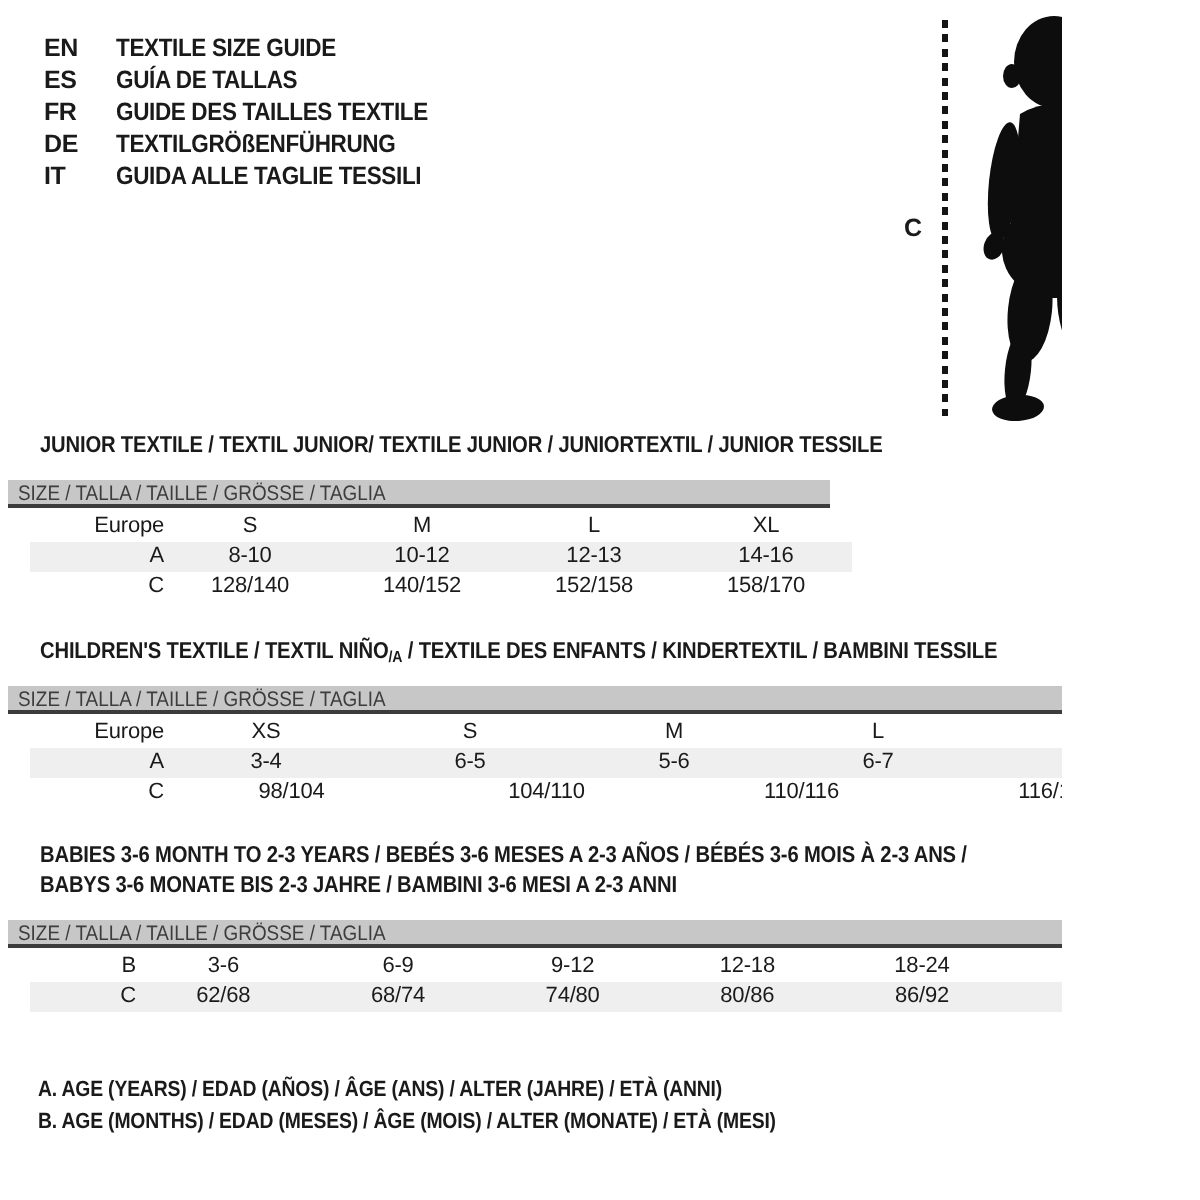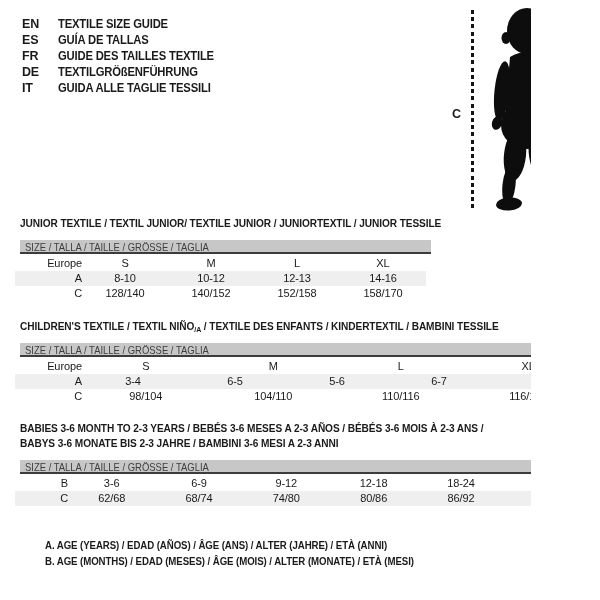--- a/index.html
+++ b/index.html
@@ -21,41 +21,41 @@
     background:repeating-linear-gradient(180deg,#141414 0 4px,transparent 4px 7.2px);}
   .fig-label{position:absolute;left:452px;top:107px;font-size:12.5px;font-weight:bold;}
   .fig{position:absolute;left:482px;top:5px;}
 
   
   .sec-title{position:absolute;left:20px;font-size:11.5px;font-weight:bold;letter-spacing:-0.1px;white-space:nowrap;}
   .sec-title sub{font-size:8px;vertical-align:-2px;}
   .babies-title{line-height:15px;}
 
   
-  .size-bar{position:absolute;left:20px;height:14px;line-height:14.5px;background:#c7c7c7;
+  .size-bar{position:absolute;left:4px;height:14px;line-height:14.5px;background:#c7c7c7;
     border-bottom:2px solid #3c3c3c;font-size:10.5px;color:#3d3d3d;padding-left:5px;box-sizing:border-box;}
   .bar-junior{top:240px;width:411px;}
   .bar-children{top:343px;width:577px;}
   .bar-babies{top:460px;width:577px;}
 
   
   .sizetable{position:absolute;left:15px;font-size:11px;letter-spacing:-0.1px;}
   .t-junior{top:256px;width:411px;}
   .t-children{top:359px;width:577px;}
   .t-babies{top:476px;width:577px;}
   .trow{display:flex;height:15px;line-height:15px;}
   .trow.shaded{background:#efefef;}
   .cell{flex:1;text-align:center;}
   .cell.lab{flex:none;text-align:right;padding-left:5px;}
   .t-junior .cell.lab{width:62px;}
   .t-children .cell.lab{width:62px;}
   .t-babies .cell.lab{width:48px;}
 
   
-  .footnotes{position:absolute;left:19px;top:537px;margin-left:26px;}
+  .footnotes{position:absolute;left:19px;top:537px;}
   .footnote{height:16px;line-height:16px;font-size:11px;font-weight:bold;}
   .footnote .cond{letter-spacing:-0.1px;}
 </style>
 </head>
 <body>
 
 <div class="stage">
 
   <div class="langs">
       <div class="lang-row">
@@ -134,20 +134,21 @@
 
   <div class="sec-title" style="top:320px">
     <span class="cond"><span>CHILDREN'S TEXTILE / TEXTIL NIÑO</span><sub>/A</sub><span> / TEXTILE DES ENFANTS / KINDERTEXTIL / BAMBINI TESSILE</span></span>
   </div>
   <div class="size-bar bar-children">
     <span class="cond90">SIZE / TALLA / TAILLE / GRÖSSE / TAGLIA</span>
   </div>
   <div class="sizetable t-children">
       <div class="trow">
         <span class="cell lab">Europe</span>
+        <span class="cell">XS</span>
         <span class="cell">S</span>
         <span class="cell">M</span>
         <span class="cell">L</span>
         <span class="cell">XL</span>
       </div>
       <div class="trow shaded">
         <span class="cell lab">A</span>
         <span class="cell">3-4</span>
         <span class="cell">6-5</span>
         <span class="cell">5-6</span>

